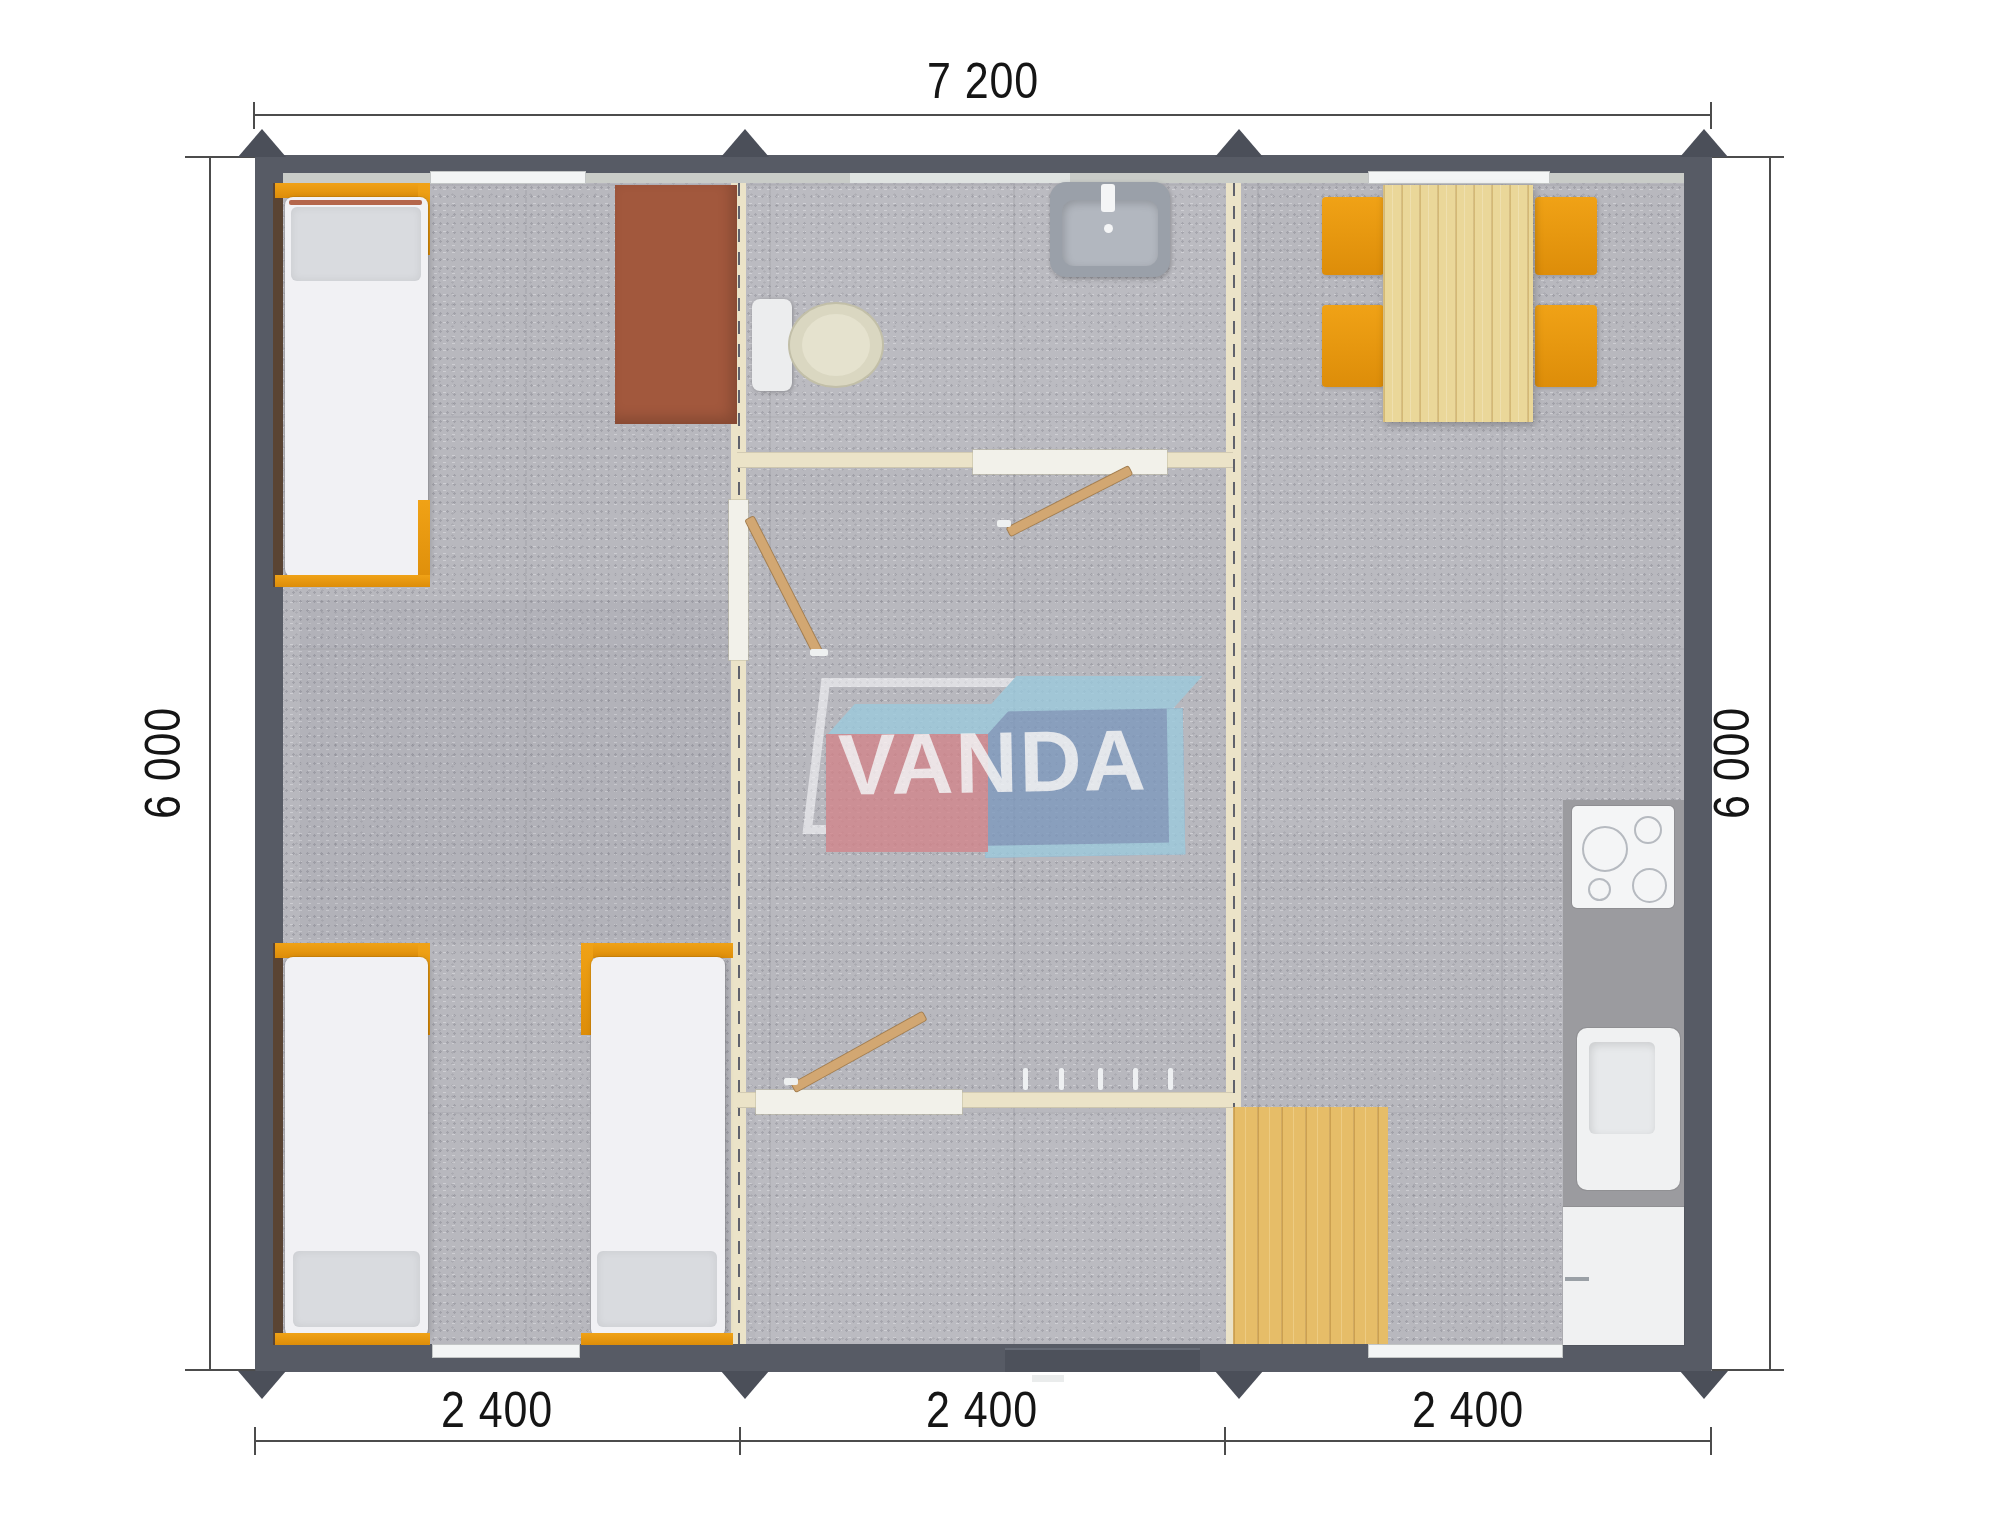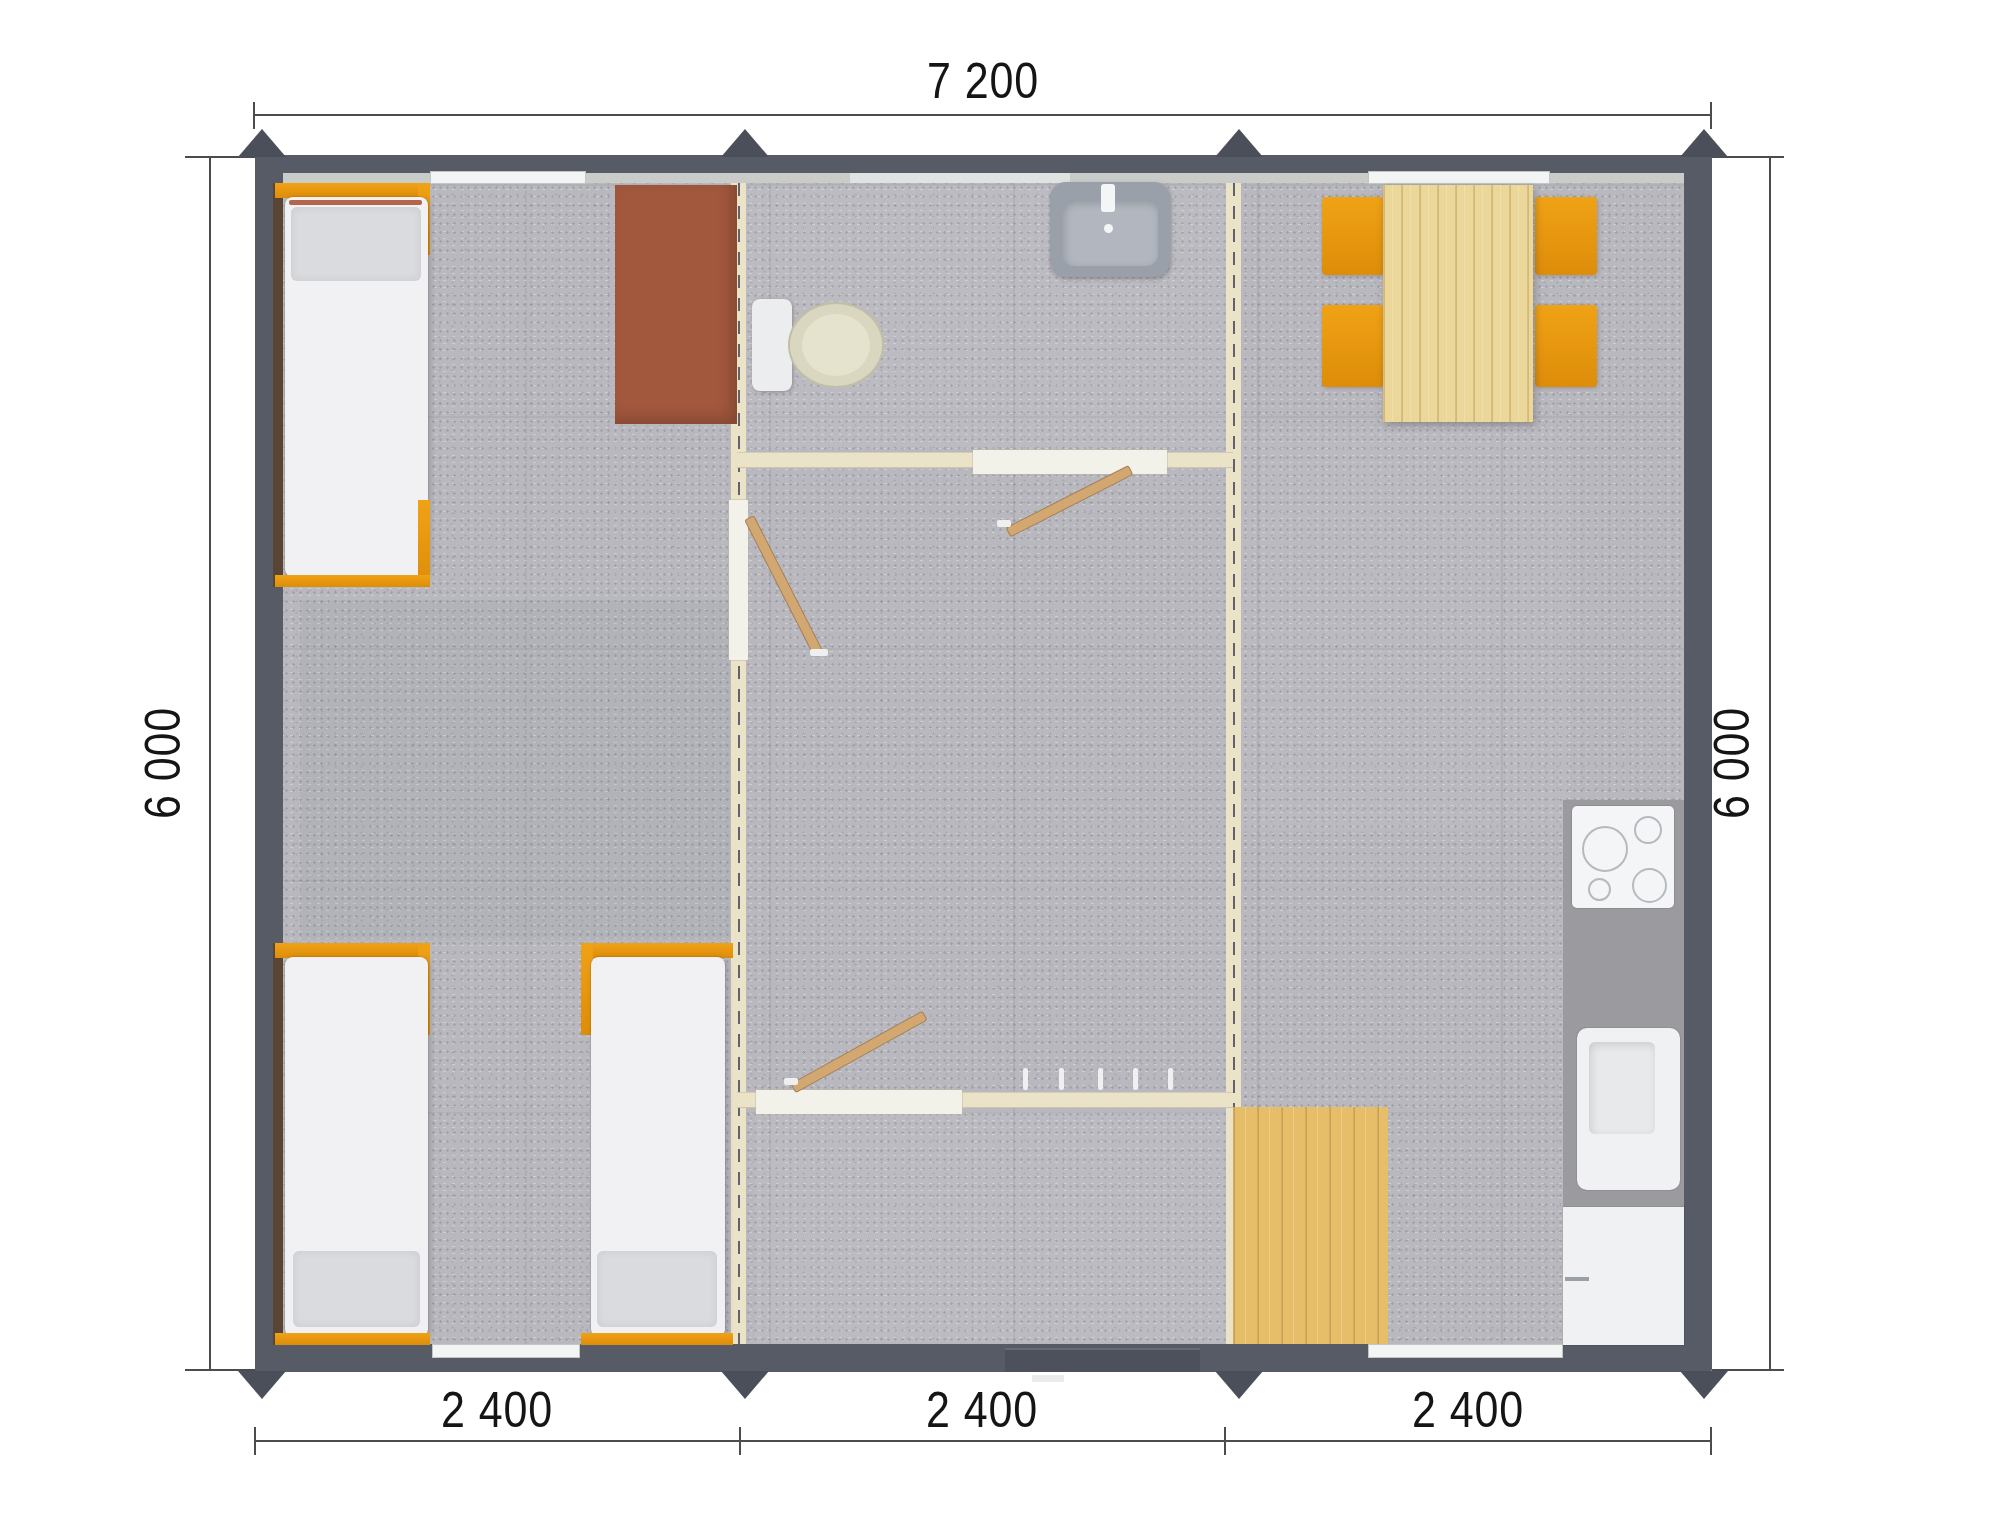--- a/index.html
+++ b/index.html
@@ -210,14 +210,22 @@
     <div class="abs burner" style="left:60px;top:62px;width:35px;height:35px;"></div>
   </div>
   <div class="abs cabinet" style="left:1577px;top:1028px;width:103px;height:162px;border-radius:10px;">
     <div class="abs" style="left:12px;top:14px;width:66px;height:92px;background:#e7e9eb;border-radius:6px;box-shadow:inset 2px 3px 8px rgba(0,0,0,0.12);"></div>
   </div>
   <div class="abs cabinet" style="left:1563px;top:1207px;width:121px;height:138px;">
     <div class="abs" style="left:2px;top:70px;width:24px;height:4px;background:#9aa0a6;"></div>
   </div>
   <div class="abs woodfloor" style="left:1233px;top:1107px;width:155px;height:237px;"></div>
 
+  <div class="abs logo" style="left:798px;top:660px;width:400px;height:212px;">
+    <div class="abs logo-outline" style="left:14px;top:18px;width:330px;height:156px;"></div>
+    <div class="abs logo-topface" style="left:186px;top:16px;width:186px;height:36px;"></div>
+    <div class="abs logo-blue" style="left:186px;top:50px;width:200px;height:146px;"></div>
+    <div class="abs logo-topface" style="left:28px;top:44px;width:160px;height:32px;"></div>
+    <div class="abs logo-red" style="left:28px;top:74px;width:162px;height:118px;"></div>
+    <div class="abs logo-text" style="left:20px;top:52px;width:350px;height:100px;">VANDA</div>
+  </div>
 
 </div>
 
 </body></html>

